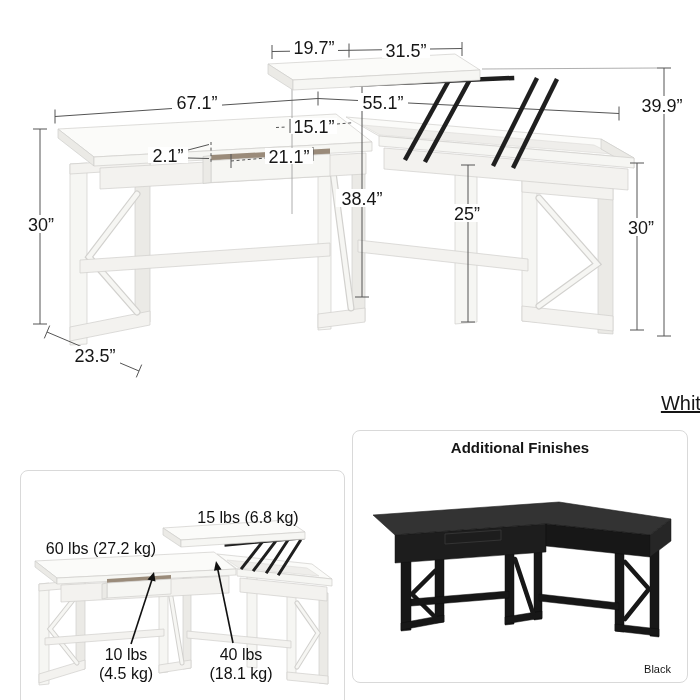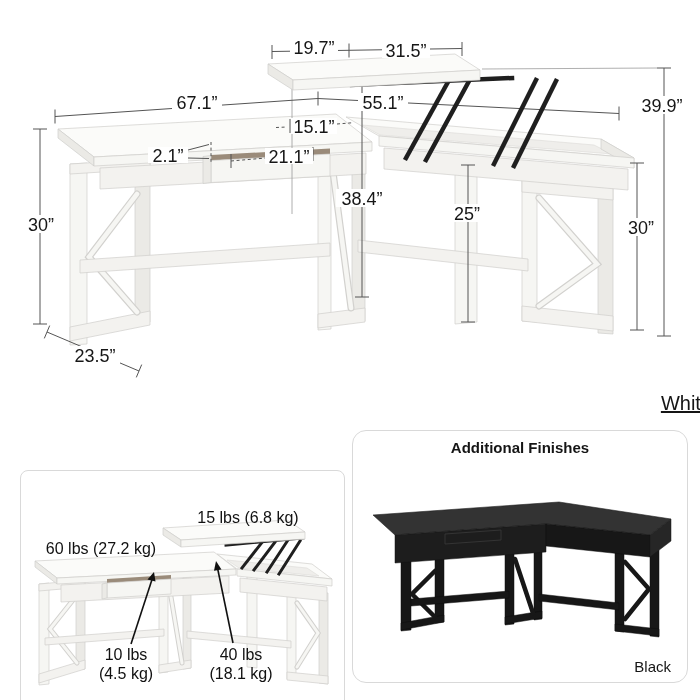--- a/index.html
+++ b/index.html
@@ -42,21 +42,21 @@
   .bdrawer{fill:none;stroke:#3a3a3a;stroke-width:.8;}
 
   
   .wtext{font-family:"Liberation Sans",sans-serif;font-size:16px;fill:#111;}
   .arrow{stroke:#111;stroke-width:1.6;fill:none;}
   .ahead{fill:#111;stroke:none;}
 
   .panel{position:absolute;background:#fff;border:1px solid #d9d9d9;border-radius:8px;}
   .panel-title{position:absolute;top:8px;left:0;right:0;text-align:center;
                font-size:15px;font-weight:600;color:#151515;}
-  .corner-label{position:absolute;font-size:15px;color:#151515;}
+  .corner-label{position:absolute;font-size:11px;color:#151515;}
   .finish-white{position:absolute;top:392px;right:24px;font-size:20px;color:#151515;text-decoration:underline;}
 </style>
 </head>
 <body>
 
 <div class="canvas">
 
   <svg class="abs" style="left:0;top:0" width="700" height="430" viewBox="0 0 700 430">
 
     <g>
@@ -289,21 +289,21 @@
 
       <text class="wtext" text-anchor="middle" x="227" y="52">15 lbs (6.8 kg)</text>
       <text class="wtext" text-anchor="middle" x="80" y="83">60 lbs (27.2 kg)</text>
       <text class="wtext" text-anchor="middle" x="105" y="189">10 lbs</text>
       <text class="wtext" text-anchor="middle" x="105" y="208">(4.5 kg)</text>
       <text class="wtext" text-anchor="middle" x="220" y="189">40 lbs</text>
       <text class="wtext" text-anchor="middle" x="220" y="208">(18.1 kg)</text>
     </svg>
   </div>
 
-  <div class="panel" style="left:352px;top:430px;width:334px;height:251px;border-radius:14px;">
+  <div class="panel" style="left:352px;top:430px;width:334px;height:251px;">
     <div class="panel-title">Additional Finishes</div>
 
     <svg class="abs" style="left:0;top:0" width="334" height="251" viewBox="0 0 334 251">
       <g>
 
         <polygon class="bleg" points="48,131 58,130 58,199 48,200"></polygon>
         <polygon class="bleg" points="82,127 91,126 91,191 82,192"></polygon>
         <polygon class="bleg" points="48,192 91,184 91,191 48,199"></polygon>
         <path class="bbrace" d="M82,140 L59,163 L82,186"></path>
 

